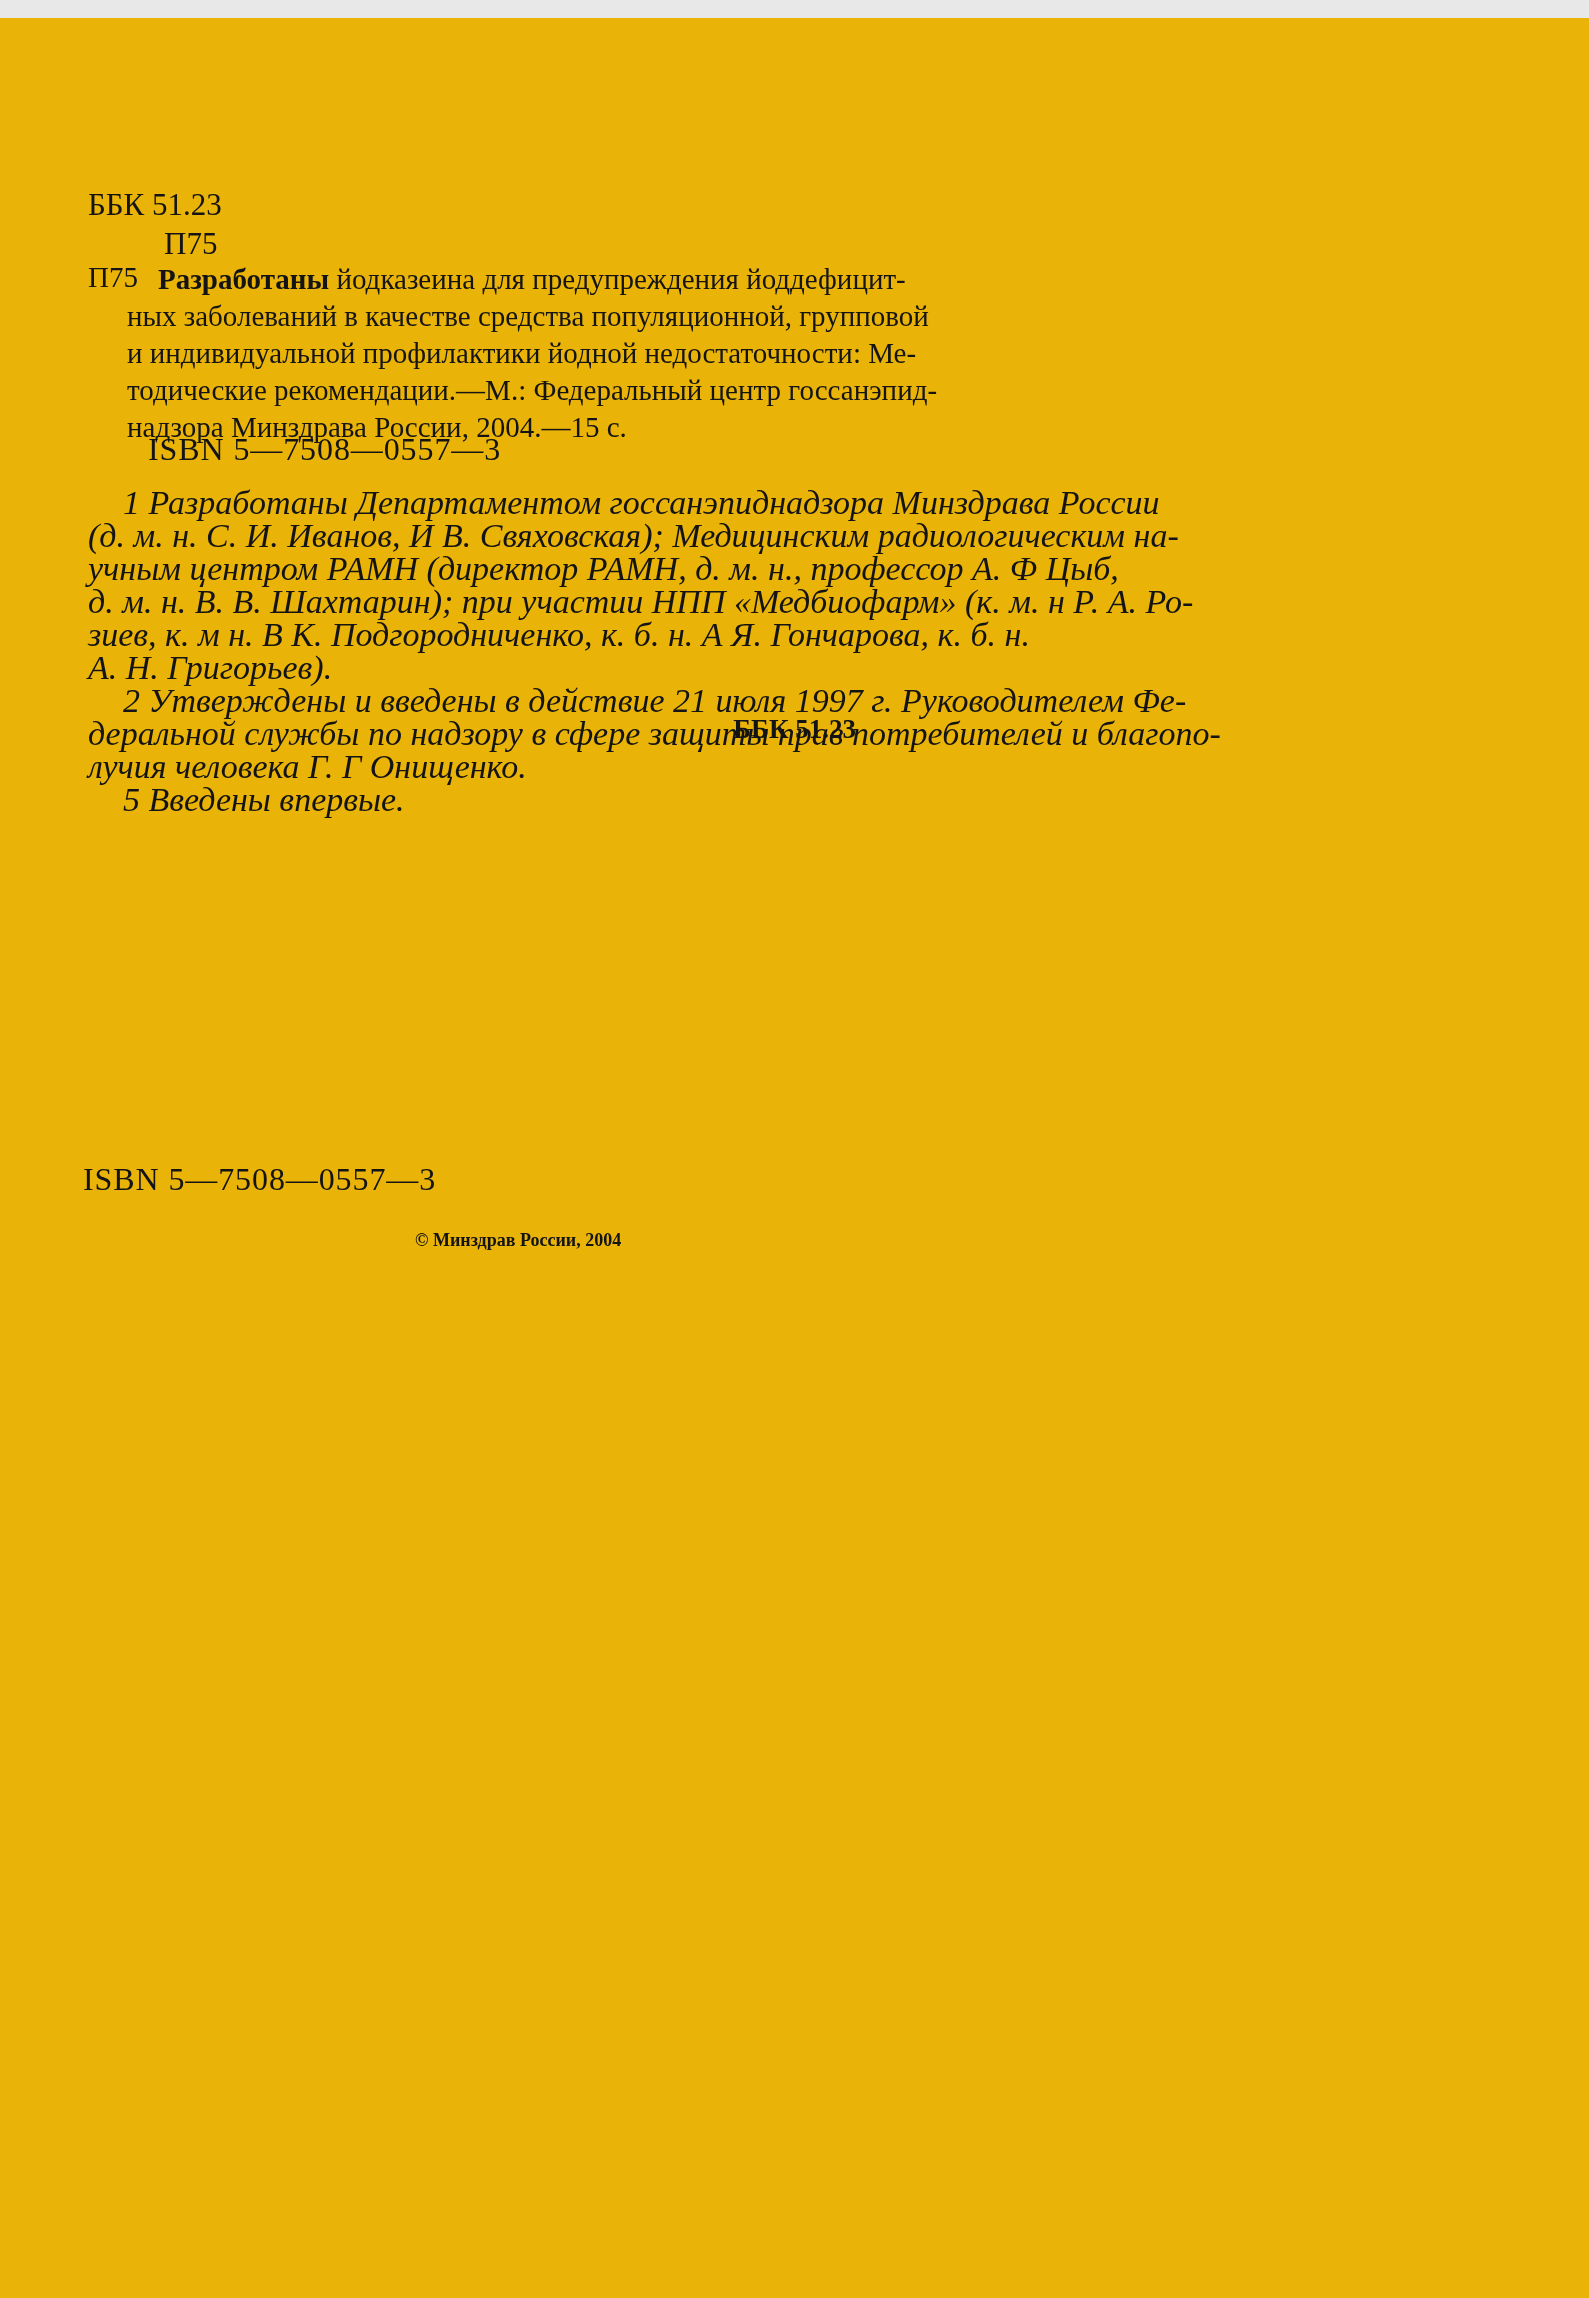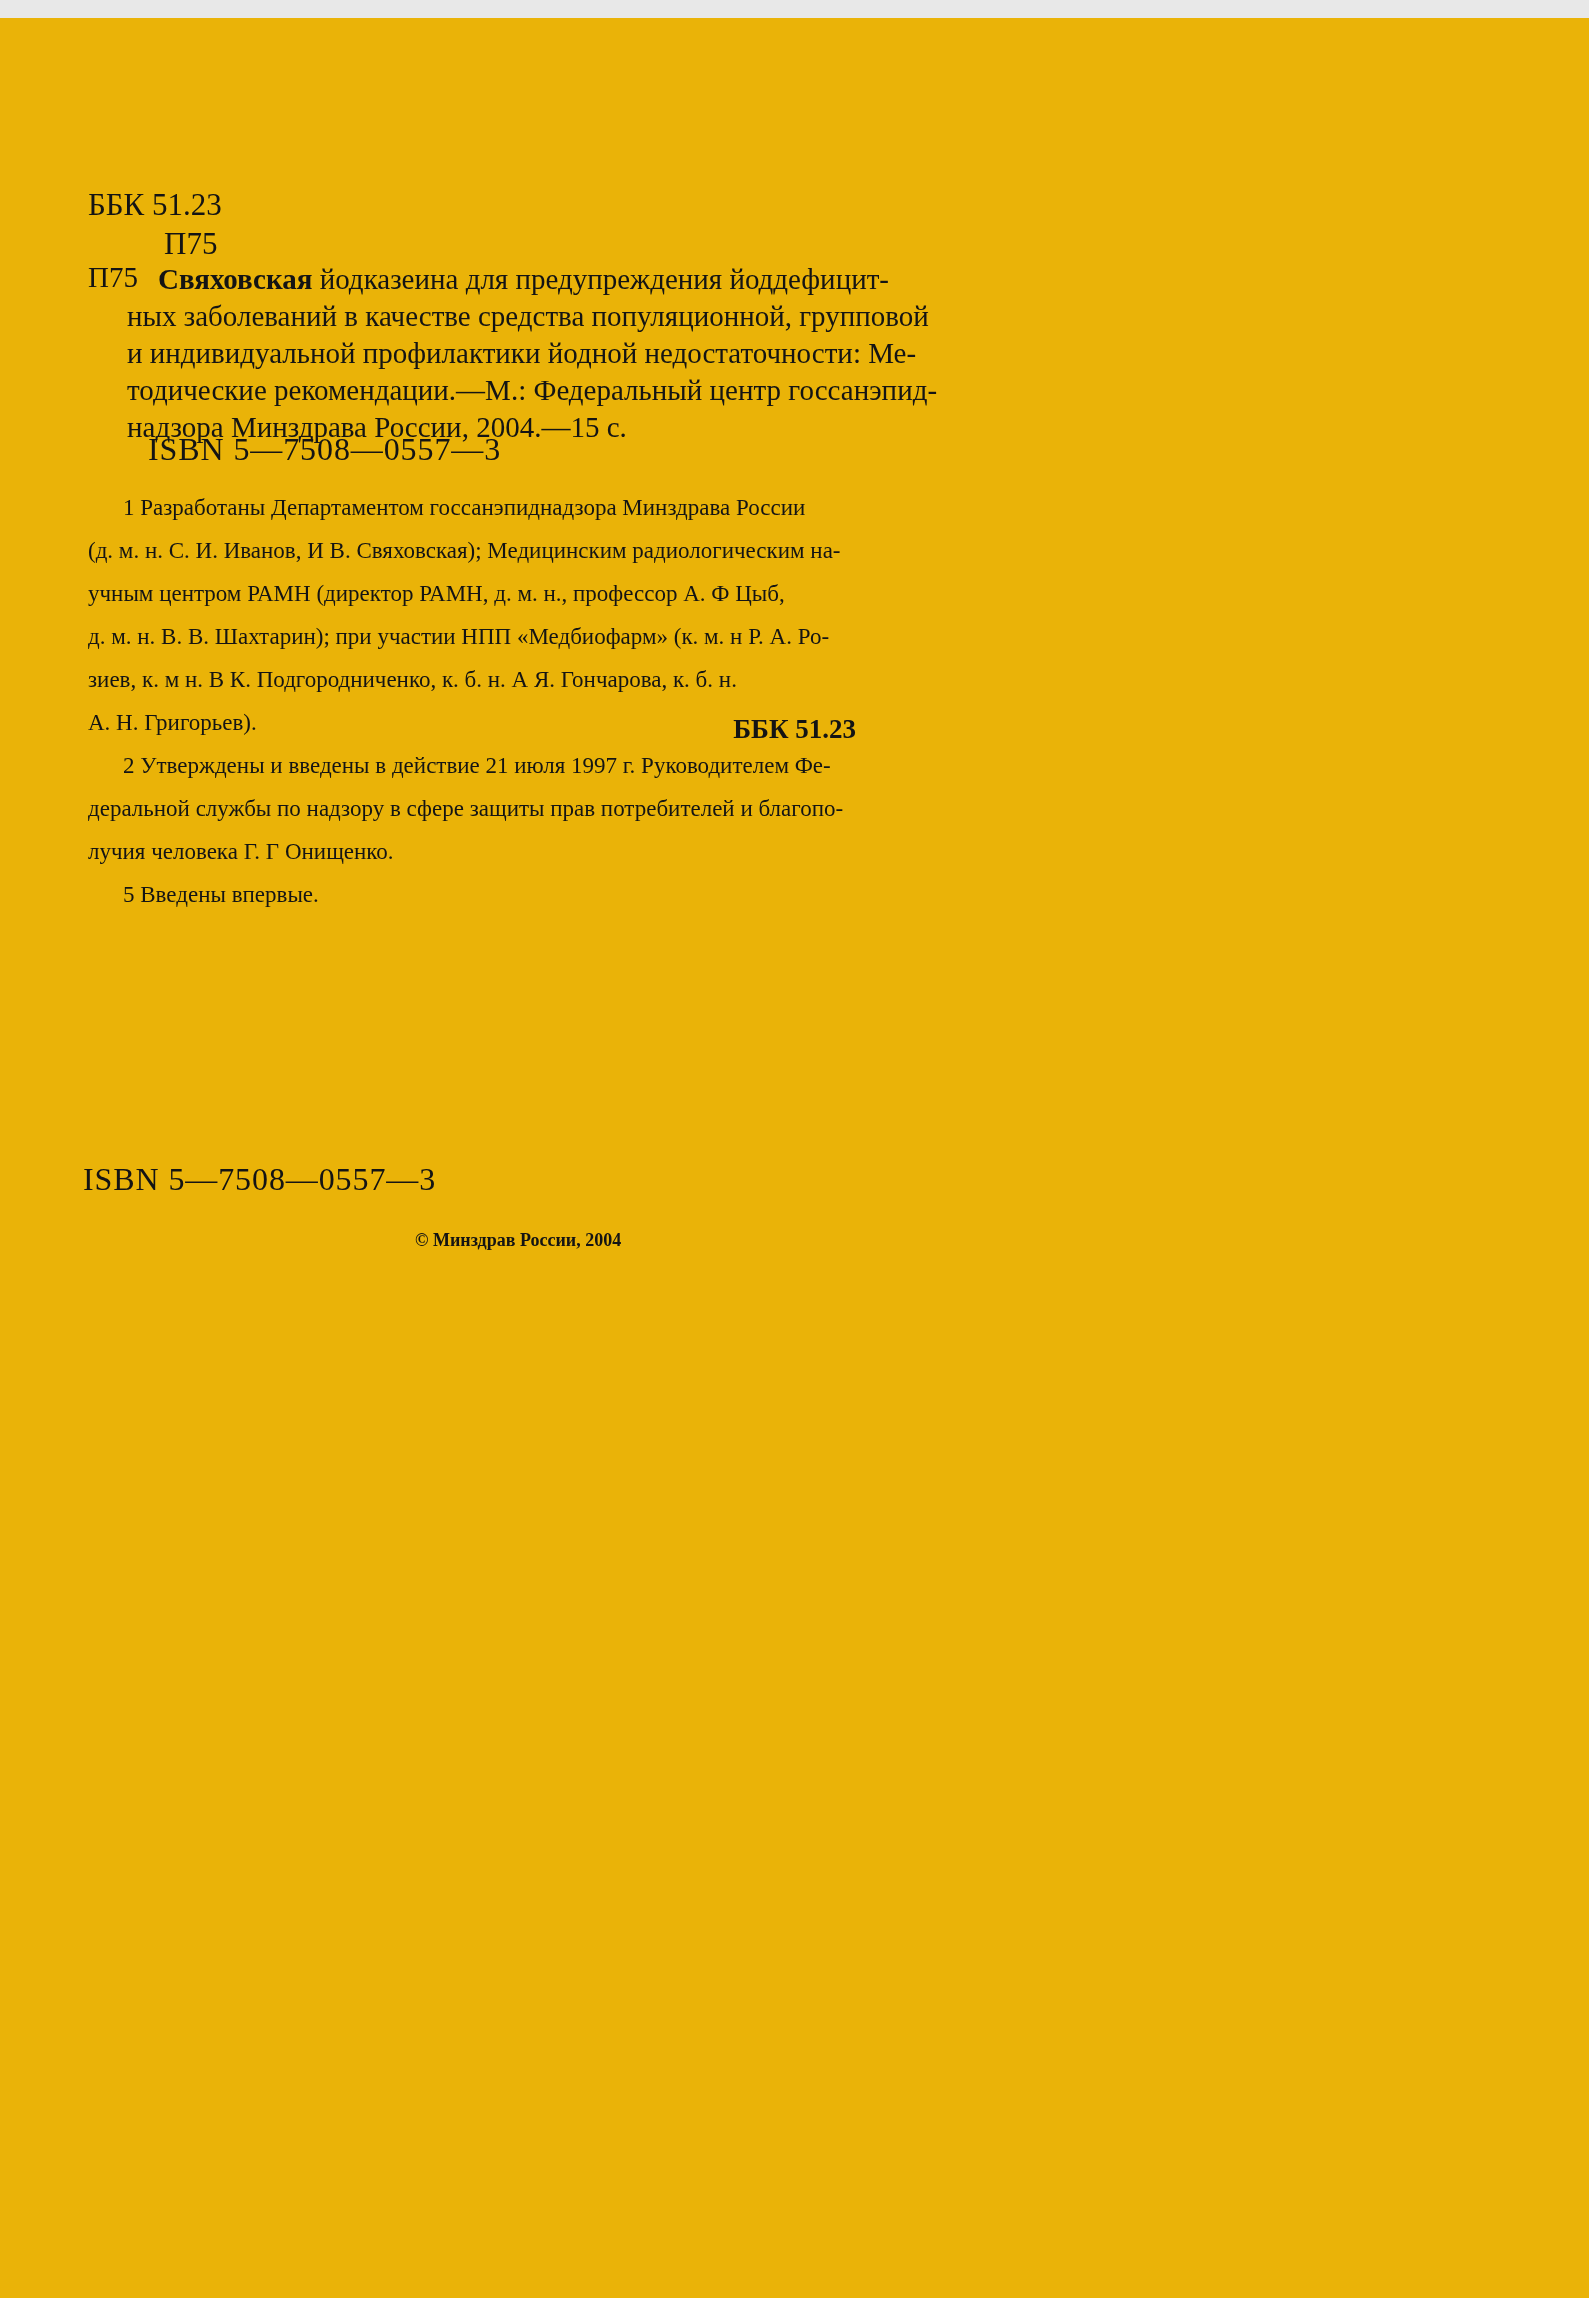--- a/index.html
+++ b/index.html
@@ -70,22 +70,23 @@
     left: 83px;
     font-size: 32px;
     letter-spacing: 0.9px;
   }
   
   .notes {
     position: absolute;
     top: 468px;
     left: 88px;
     width: 1391px;
-    font-size: 23px;
-    line-height: 43px;
+    font-size: 34px;
+    line-height: 33px;
+    font-style: italic;
   }
   .note {
     margin: 0;
     text-indent: 35px;
     white-space: pre-line;
     width: max-content;
     max-width: 1391px;
   }
   
   .bbk-right {
@@ -115,21 +116,21 @@
 
 <div class="page">
 
   <div class="top-codes">
     <div class="code-line1">ББК 51.23</div>
     <div class="code-line2">П75</div>
   </div>
 
   <div class="entry">
     <span class="entry-code">П75</span>
-    <p class="entry-text"><span class="entry-lead">Свяховская</span><span class="pre"> йодказеина для предупреждения йоддефицит-
+    <p class="entry-text"><span class="entry-lead">Разработаны</span><span class="pre"> йодказеина для предупреждения йоддефицит-
 ных заболеваний в качестве средства популяционной, групповой
 и индивидуальной профилактики йодной недостаточности: Ме-
 тодические рекомендации.—М.: Федеральный центр госсанэпид-
 надзора Минздрава России, 2004.—15 с.</span></p>
   </div>
 
   <div class="isbn-top">ISBN 5—7508—0557—3</div>
 
   <div class="notes">
     <p class="note">1 Разработаны Департаментом госсанэпиднадзора Минздрава России

